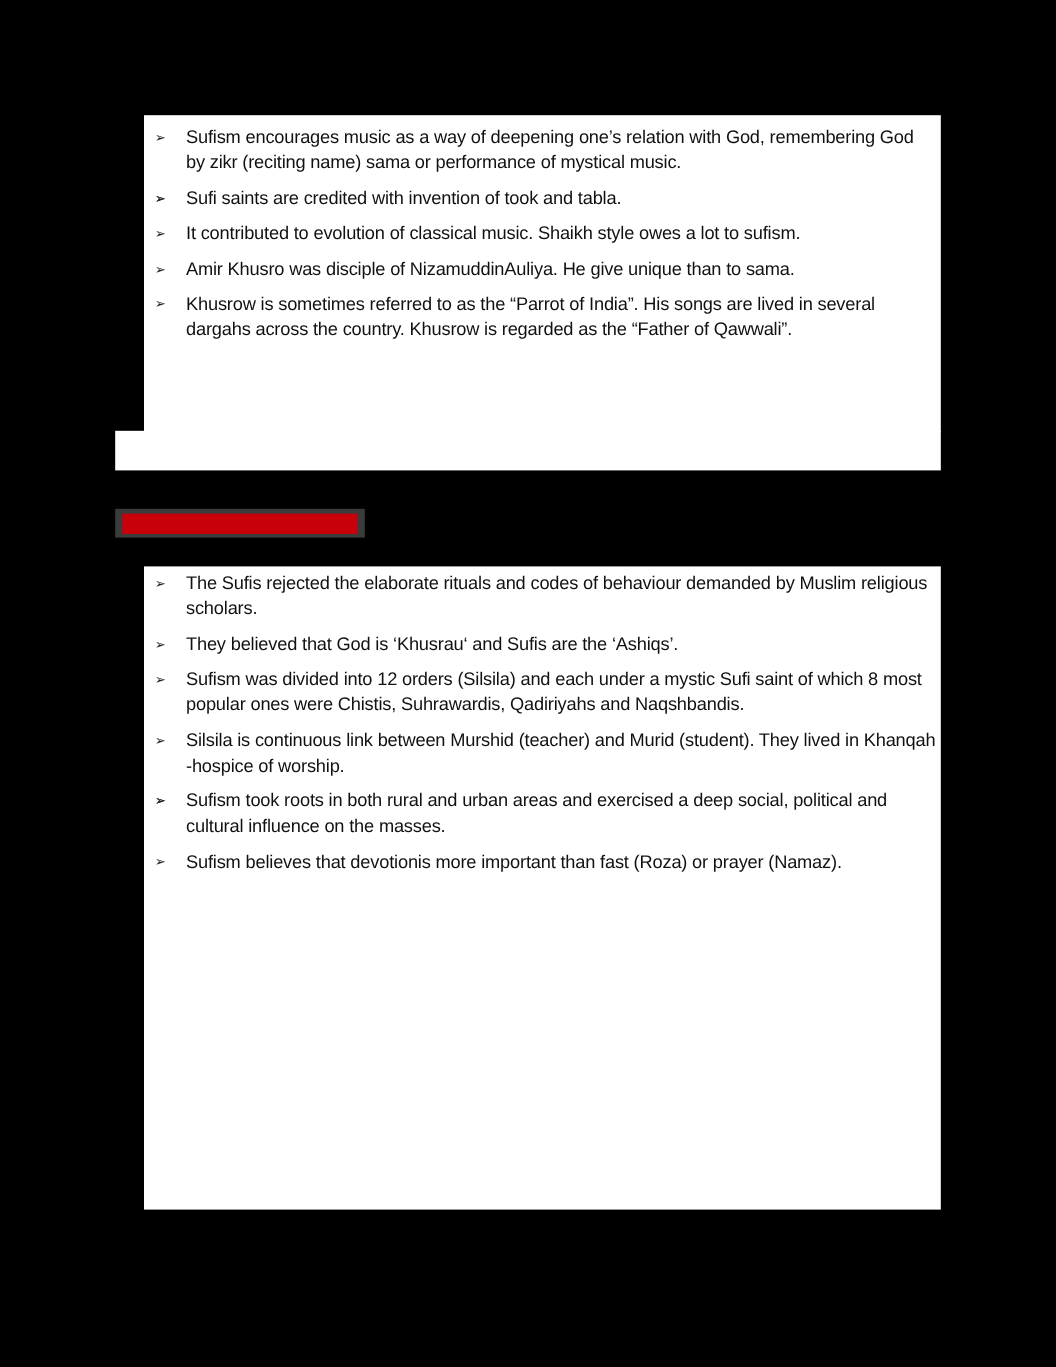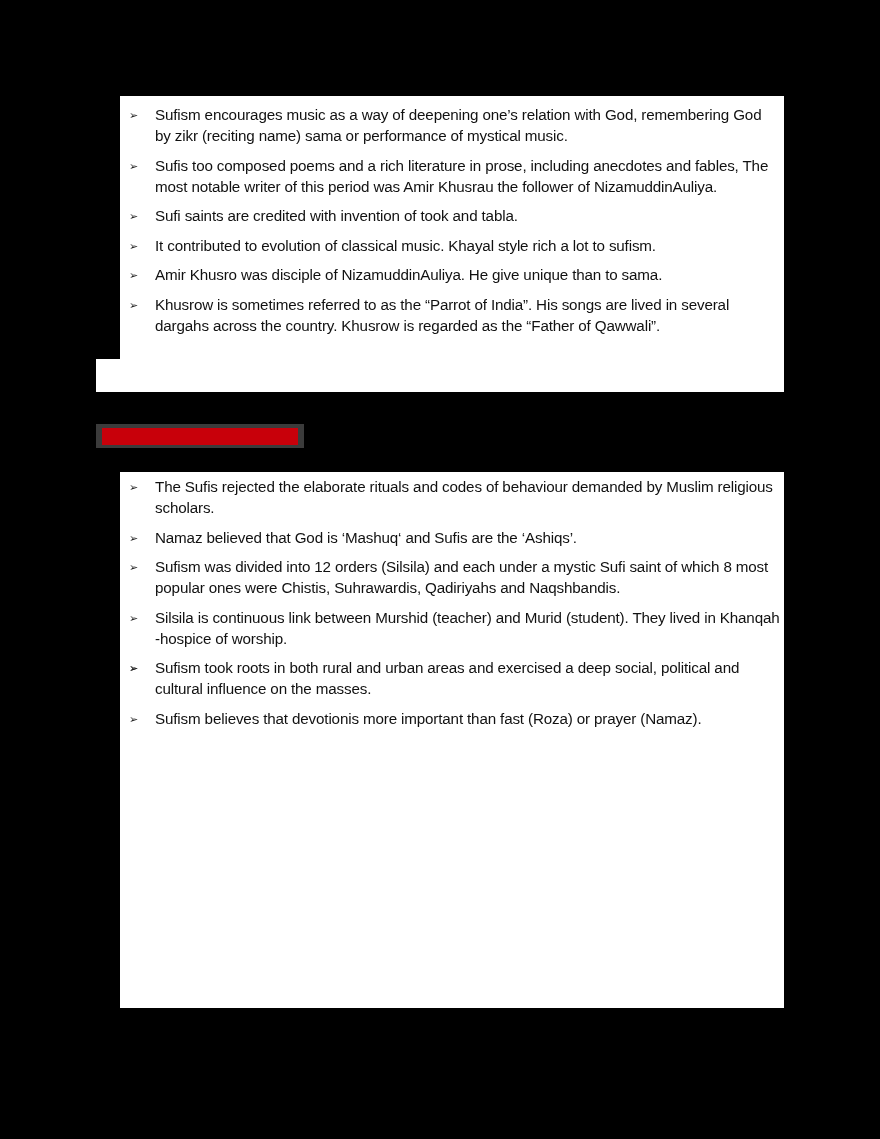--- a/index.html
+++ b/index.html
@@ -32,35 +32,35 @@
     font-size:14px; font-weight:bold; overflow:hidden; white-space:nowrap;
   }
 </style>
 </head>
 <body>
 
 <div class="panel" id="box1-ext"></div>
 <div class="panel" id="box1">
   <ul class="bullets">
     <li><span class="bullet">➢</span><span>Sufism encourages music as a way of deepening one’s relation with God, remembering God by zikr (reciting name) sama or performance of mystical music.</span></li>
-    <li><span class="bullet">➢</span><span>Sufis too composed poems and a rich literature in prose, including anecdotes and fables, The most notable writer of this period was Amir Khusrau the follower of NizamuddinAuliya.</span></li>
+    <li><span class="bullet">➢</span></li>
     <li><span class="bullet">➢</span><span>Sufi saints are credited with invention of took and tabla.</span></li>
-    <li><span class="bullet">➢</span><span>It contributed to evolution of classical music. Khayal style rich a lot to sufism.</span></li>
+    <li><span class="bullet">➢</span><span>It contributed to evolution of classical music. Shaikh style owes a lot to sufism.</span></li>
     <li><span class="bullet">➢</span><span>Amir Khusro was disciple of NizamuddinAuliya. He give unique than to sama.</span></li>
     <li><span class="bullet">➢</span><span>Khusrow is sometimes referred to as the “Parrot of India”. His songs are lived in several dargahs across the country. Khusrow is regarded as the “Father of Qawwali”.</span></li>
   </ul>
 </div>
 
 <div id="heading">
   <div class="htext"></div>
 </div>
 
 <div class="panel" id="box2">
   <ul class="bullets">
     <li><span class="bullet">➢</span><span>The Sufis rejected the elaborate rituals and codes of behaviour demanded by Muslim religious scholars.</span></li>
-    <li><span class="bullet">➢</span><span>Namaz believed that God is ‘Mashuq‘ and Sufis are the ‘Ashiqs’.</span></li>
+    <li><span class="bullet">➢</span><span>They believed that God is ‘Khusrau‘ and Sufis are the ‘Ashiqs’.</span></li>
     <li><span class="bullet">➢</span><span>Sufism was divided into 12 orders (Silsila) and each under a mystic Sufi saint of which 8 most popular ones were Chistis, Suhrawardis, Qadiriyahs and Naqshbandis.</span></li>
     <li><span class="bullet">➢</span><span>Silsila is continuous link between Murshid (teacher) and Murid (student). They lived in Khanqah -hospice of worship.</span></li>
     <li><span class="bullet">➢</span></li>
     <li><span class="bullet">➢</span><span>Sufism took roots in both rural and urban areas and exercised a deep social, political and cultural influence on the masses.</span></li>
     <li><span class="bullet">➢</span><span>Sufism believes that devotionis more important than fast (Roza) or prayer (Namaz).</span></li>
   </ul>
 </div>
 
 </body></html>

